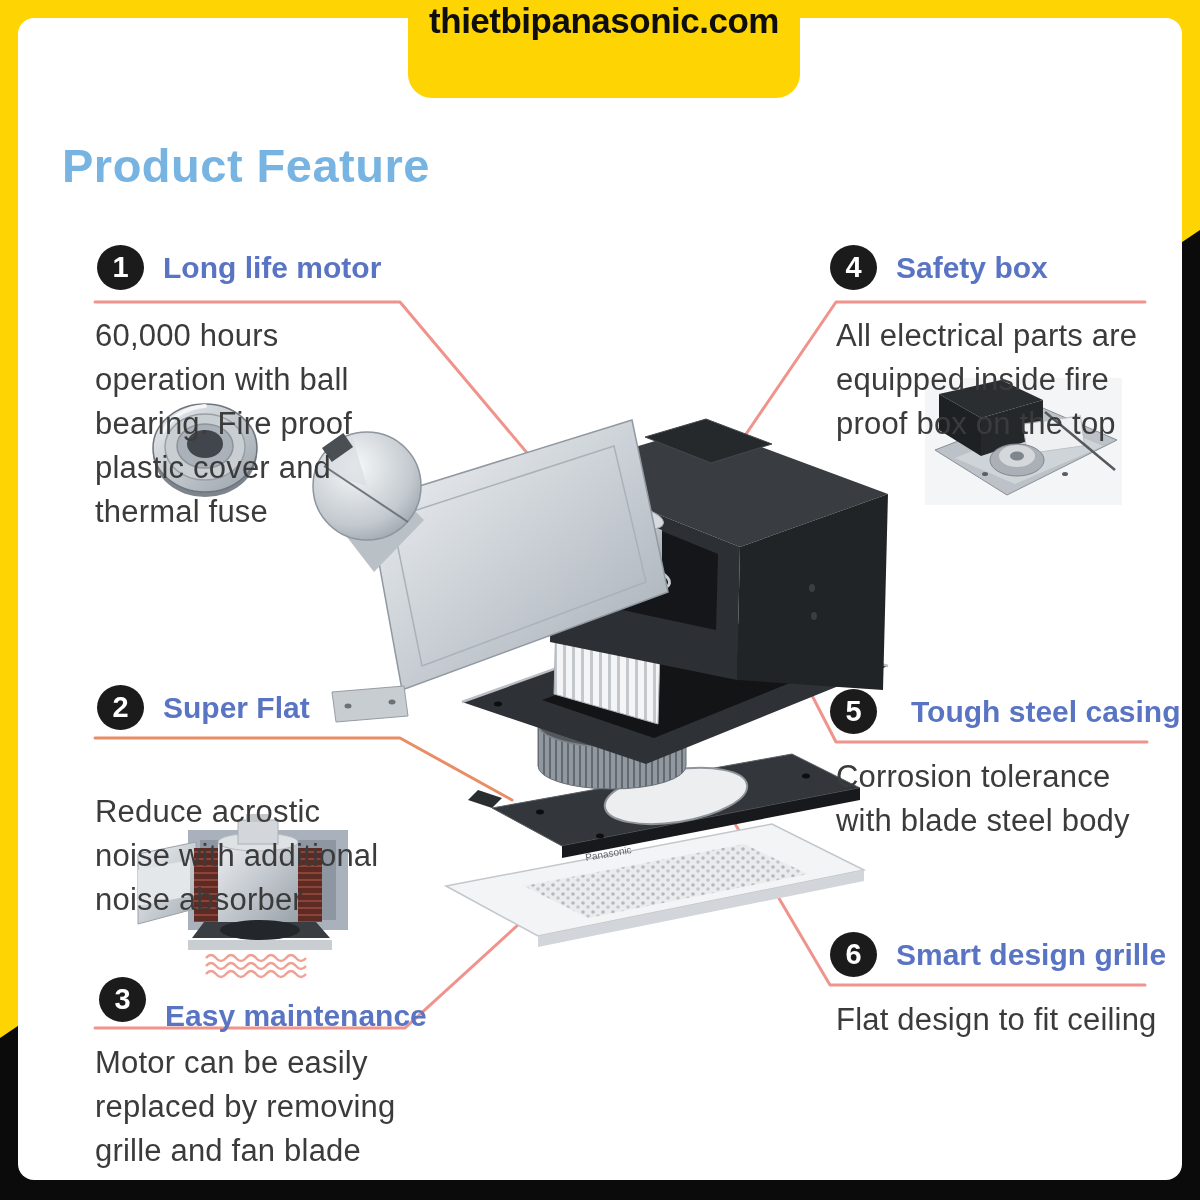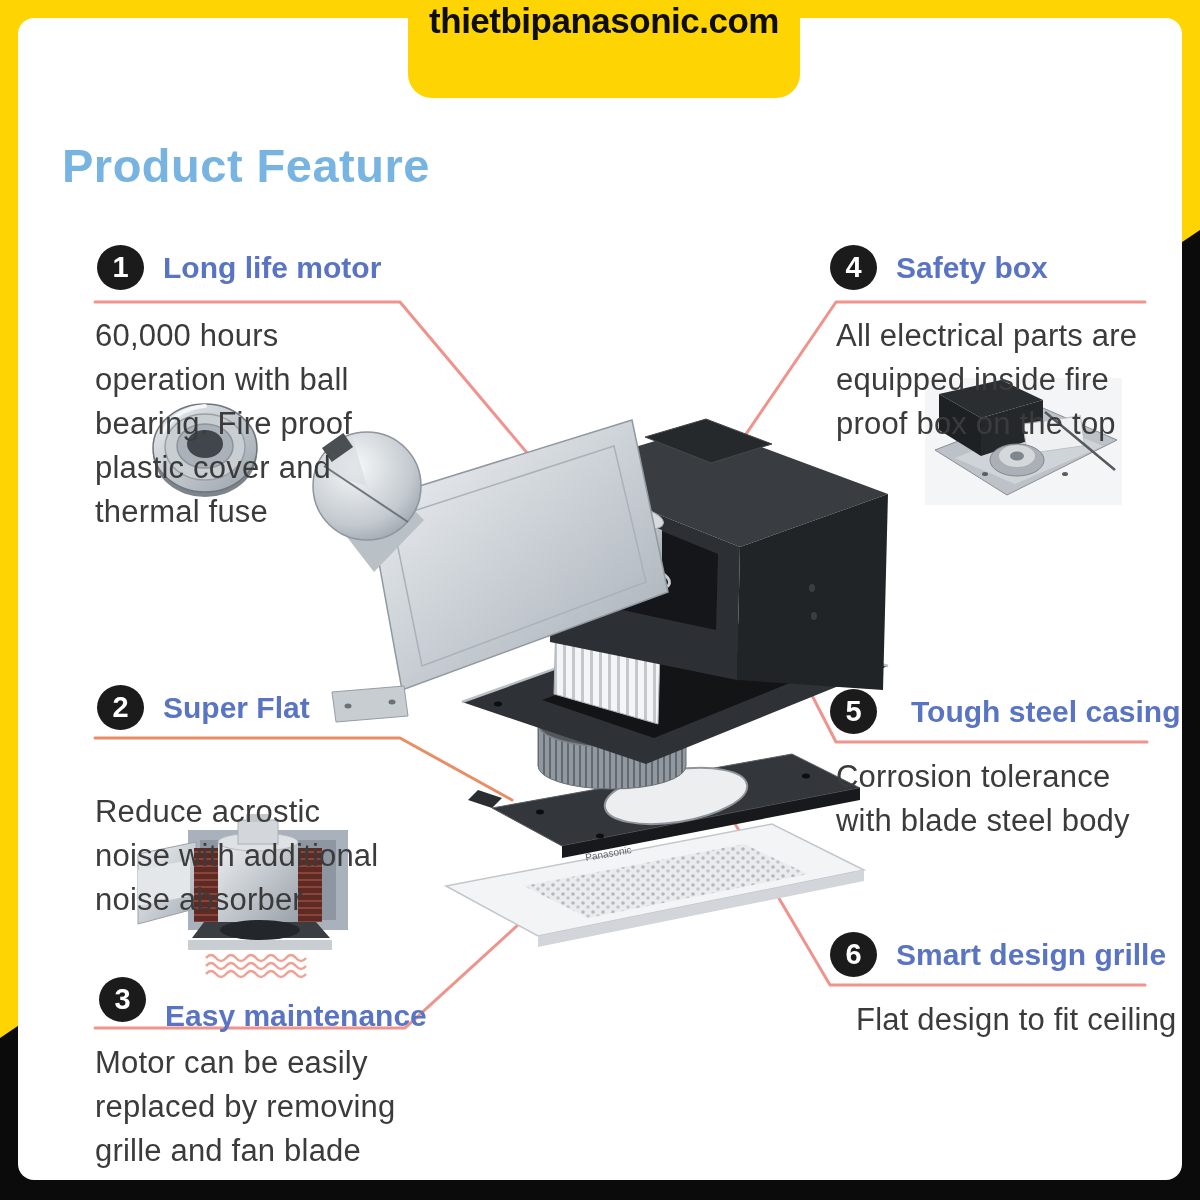--- a/index.html
+++ b/index.html
@@ -246,14 +246,14 @@
 
 <div class="feature">
   <div class="badge" style="left:830px;top:689px;">5</div>
   <div class="flabel" style="left:911px;top:695px;">Tough steel casing</div>
   <div class="fbody" style="left:836px;top:755px;width:310px;">Corrosion tolerance with blade steel body</div>
 </div>
 
 <div class="feature">
   <div class="badge" style="left:830px;top:932px;">6</div>
   <div class="flabel" style="left:896px;top:938px;">Smart design grille</div>
-  <div class="fbody" style="left:836px;top:998px;width:330px;margin-left:20px;">Flat design to fit ceiling</div>
+  <div class="fbody" style="left:836px;top:998px;width:330px;">Flat design to fit ceiling</div>
 </div>
 
 </body></html>

